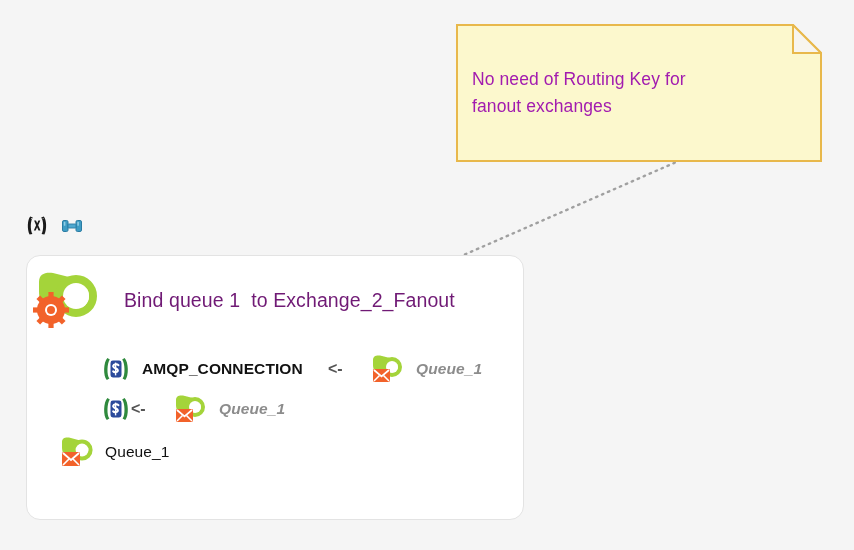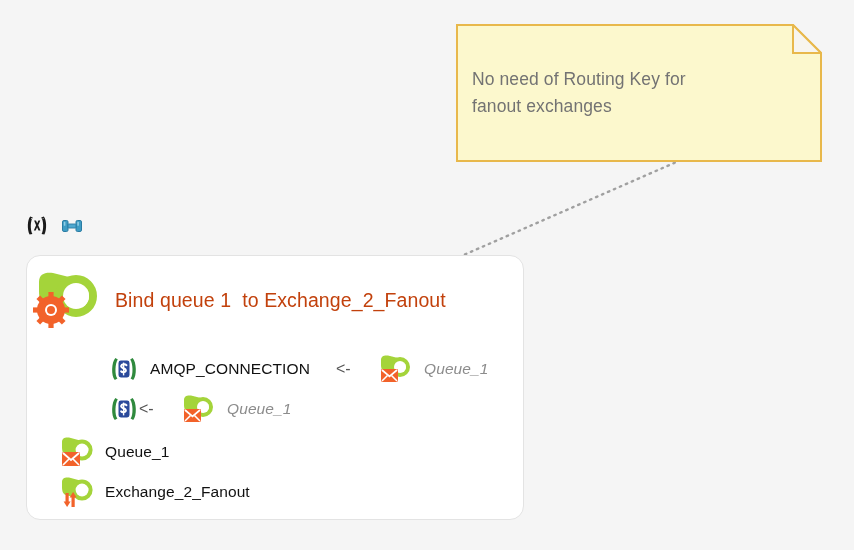--- a/index.html
+++ b/index.html
@@ -43,21 +43,21 @@
     position: absolute;
     inset: 0;
   }
   .sticky-note .note-text {
     position: absolute;
     left: 16px;
     top: 42px;
     width: 300px;
     font-size: 17.5px;
     line-height: 27px;
-    color: #737373;
+    color: #a21caf;
     letter-spacing: 0.1px;
     white-space: pre-line;
   }
 
   
   .icon-strip {
     position: absolute;
     left: 24px;
     top: 213px;
     display: flex;
@@ -95,32 +95,33 @@
   }
   .card-header .hdr-icon {
     width: 72px;
     height: 72px;
     margin-left: 4px;
     flex: 0 0 auto;
     display: block;
   }
   .card-header .hdr-title {
     font-size: 19.5px;
-    color: #c2410c;
+    color: #701a75;
     white-space: pre;
-    margin-left: 12px;
+    margin-left: 21px;
     letter-spacing: 0.1px;
   }
 
   
   .prop-rows {
     position: absolute;
-    left: 82px;
+    left: 74px;
     top: 93px;
     width: 420px;
+    font-weight: bold;
   }
   .prop-row {
     display: flex;
     align-items: center;
     height: 40px;
   }
   .prop-row .prop-icon {
     width: 30px;
     height: 28px;
     flex: 0 0 auto;
@@ -328,33 +329,18 @@
           <circle cx="23" cy="16" r="6.4" fill="#ffffff"></circle>
           <g transform="translate(3,18)">
             <rect x="0" y="0" width="18" height="14" rx="1.5" fill="#f2622a"></rect>
             <path d="M1,1 L9,8 L17,1" fill="none" stroke="#ffffff" stroke-width="1.8"></path>
             <path d="M1,13 L7,7 M17,13 L11,7" stroke="#ffffff" stroke-width="1.6"></path>
           </g>
         </svg>
         <div class="res-label">Queue_1</div>
       </div>
 
-      <div class="res-row">
-        <svg class="res-icon" viewBox="0 0 38 36">
-          <path d="M3,8 C3,4 6,3 10,3.5 L23,7 C28.5,8.6 29.5,14 28.5,18
-                   C27.5,22.2 23,25.4 17.5,24 L7,21 C3,20 3,14.5 3,12.5 Z" fill="#a4d43a"></path>
-          <circle cx="23" cy="16" r="8.5" fill="none" stroke="#a4d43a" stroke-width="4.2"></circle>
-          <circle cx="23" cy="16" r="6.4" fill="#ffffff"></circle>
-          <g transform="translate(4,17)" fill="#f2622a">
-            <rect x="2.5" y="2" width="3.2" height="10"></rect>
-            <path d="M4.1,16 L0.6,10.5 L7.6,10.5 Z"></path>
-            <rect x="8.5" y="5" width="3.2" height="11"></rect>
-            <path d="M10.1,1 L13.6,6.5 L6.6,6.5 Z"></path>
-          </g>
-        </svg>
-        <div class="res-label">Exchange_2_Fanout</div>
-      </div>
 
     </div>
 
   </div>
 
 </div>
 
 </body></html>

